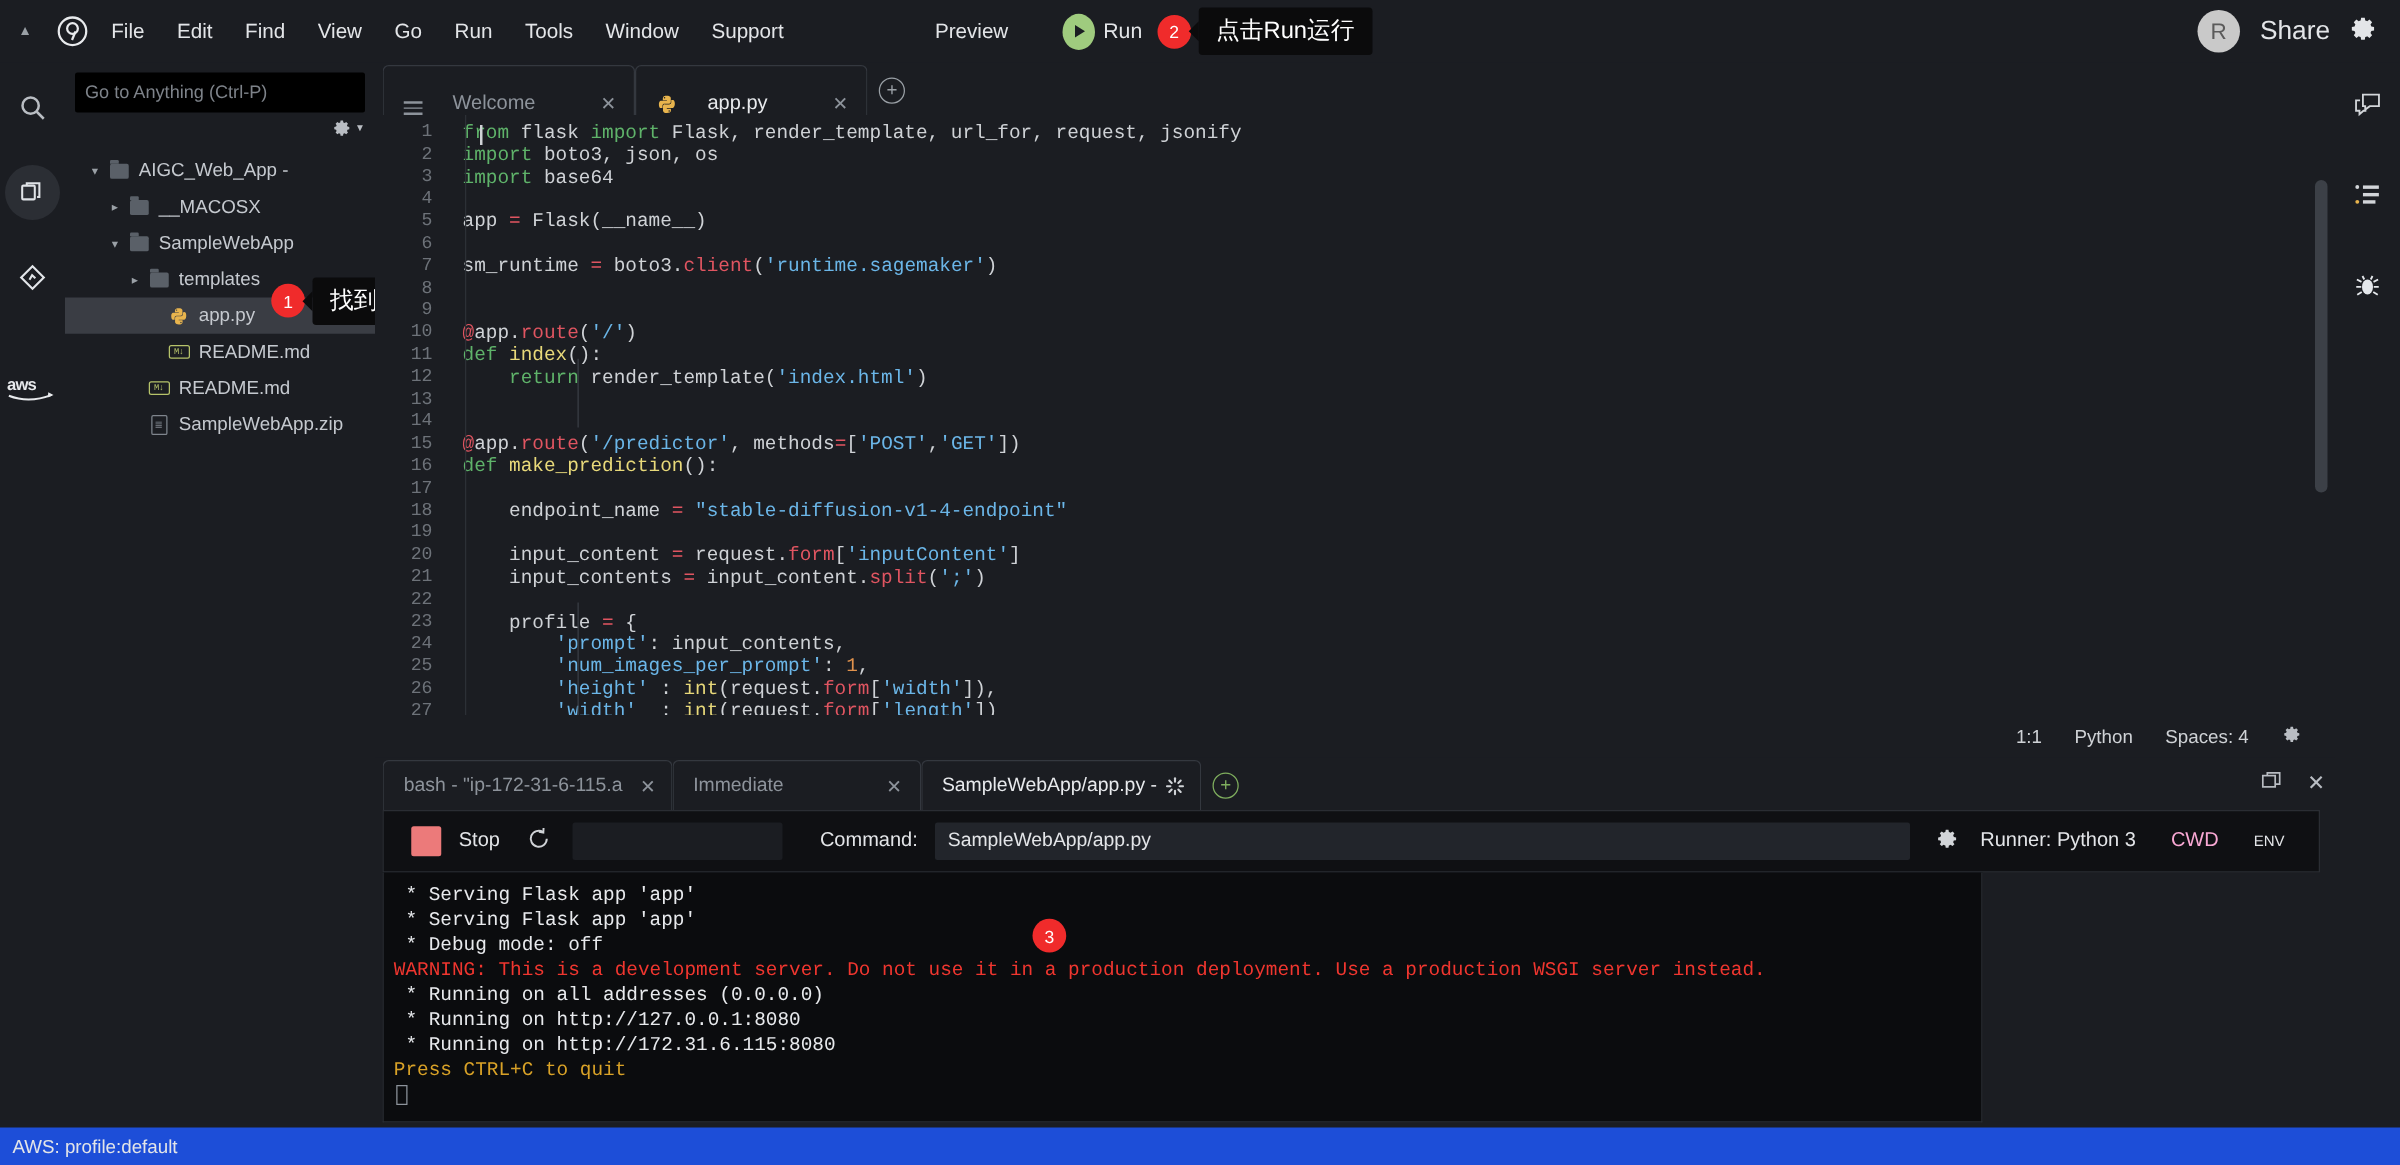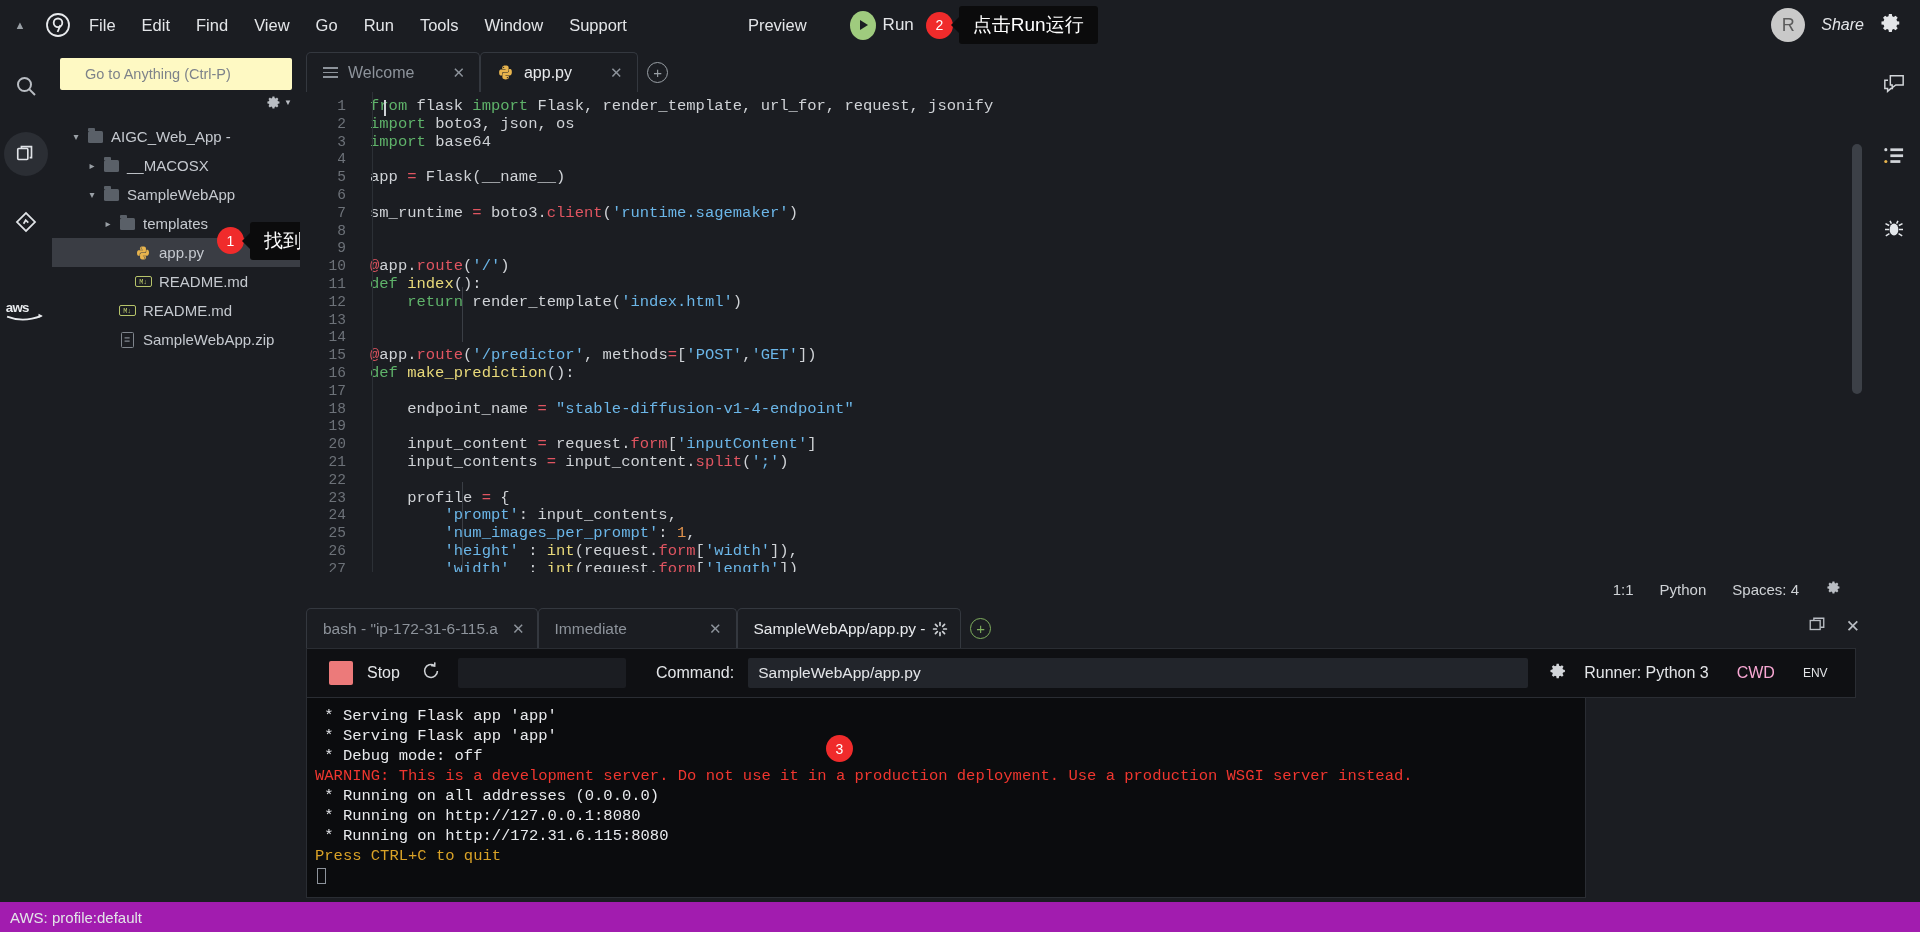--- a/index.html
+++ b/index.html
@@ -64,42 +64,42 @@
 
   .menubar-right {
     position: absolute; right: 0; top: 0; height: 50px;
     display: flex; align-items: center; gap: 16px; padding-right: 18px;
   }
   .avatar {
     width: 34px; height: 34px; border-radius: 50%; background: #c9c9c9;
     color: #5b5b5b; font-size: 18px;
     display: flex; align-items: center; justify-content: center;
   }
-  .share-link { color: #e3e5e8; font-size: 16px; font-style: italic; }
+  .share-link { color: #e3e5e8; font-size: 21px; }
   .gear-top { color: #e3e5e8; }
 
   
   .rail {
     position: absolute; left: 0; top: 50px; width: 52px; height: 882px;
     background: #1b1d22; display: flex; flex-direction: column; align-items: center;
     padding-top: 14px; gap: 24px;
   }
   .rail-icon { width: 44px; height: 44px; display: flex; align-items: center; justify-content: center;
                color: #b9bdc3; }
   .rail-icon.active { background: #2b2e34; border-radius: 50%; }
   .rail-aws { margin-top: 30px; color: #e8eaed; font-size: 20px; font-weight: bold; letter-spacing: -1px; }
 
   
   .tree-panel {
     position: absolute; left: 52px; top: 50px; width: 248px; height: 856px;
     background: #1b1d22;
   }
   .goto-box {
-    margin: 8px 8px 0 8px; height: 32px; background: #fef9c3;
-    border-radius: 2px; display: flex; align-items: center; padding: 0 25px;
+    margin: 8px 8px 0 8px; height: 32px; background: #000000;
+    border-radius: 2px; display: flex; align-items: center; padding: 0 8px;
     color: #7e838a; font-size: 14.5px;
   }
   .tree-head { position: relative; height: 30px; }
   .tree-gear {
     position: absolute; right: 8px; top: 4px; color: #b9bdc3; display:flex; align-items:center; gap:2px;
   }
   .tree-gear .caret { font-size: 8px; }
   .tree { padding-top: 2px; font-size: 15px; color: #c5c9cf; }
   .node {
     display: flex; align-items: center; height: 29px; padding-right: 6px;
@@ -129,21 +129,21 @@
   .py-ico { width: 16px; height: 16px; }
   .node-label { margin-left: 5px; }
 
   
   .editor-zone {
     position: absolute; left: 300px; top: 50px; width: 1568px; height: 556px;
     background: #1b1d22;
   }
   .tabbar { height: 42px; display: flex; align-items: flex-end; padding-left: 6px; }
   .tab {
-    height: 40px; display: flex; align-items: center; gap: 10px;
+    height: 40px; display: flex; align-items: flex-end; gap: 24px;
     padding: 0 14px 0 16px; font-size: 16px; color: #8d939b;
     border: 1px solid #34383f; border-bottom: none;
     border-radius: 5px 5px 0 0; background: #1b1d22; position: relative;
   }
   .tab.active { color: #e8eaed; background: #1b1d22; }
   .tab .hamburger { display: flex; flex-direction: column; gap: 3px; }
   .tab .hamburger i { display: block; width: 15px; height: 1.6px; background: #8d939b; }
   .tab .tab-close { color: #8d939b; font-size: 15px; margin-left: 28px; }
   .tab-label { white-space: nowrap; }
   .tab-plus {
@@ -259,21 +259,21 @@
   .t-yellow { color: #d9a227; }
   .term-cursor { display:inline-block; width: 9px; height: 16px; border: 1px solid #8d939b; }
 
   .term-callout {
     position: absolute; left: 826px; top: 735px; display: flex; align-items: center; gap: 6px;
   }
 
   
   .statusbar {
     position: absolute; left: 0; bottom: 0; width: 1920px; height: 30px;
-    background: #a21caf; display: flex; align-items: center;
+    background: #1d4ed8; display: flex; align-items: center;
     padding-left: 10px; font-size: 15px; color: #e3e5e8;
   }
 </style>
 </head>
 <body>
 
 <div id="app">
 
   <div class="menubar">
     <div class="collapse-caret">▲</div>

